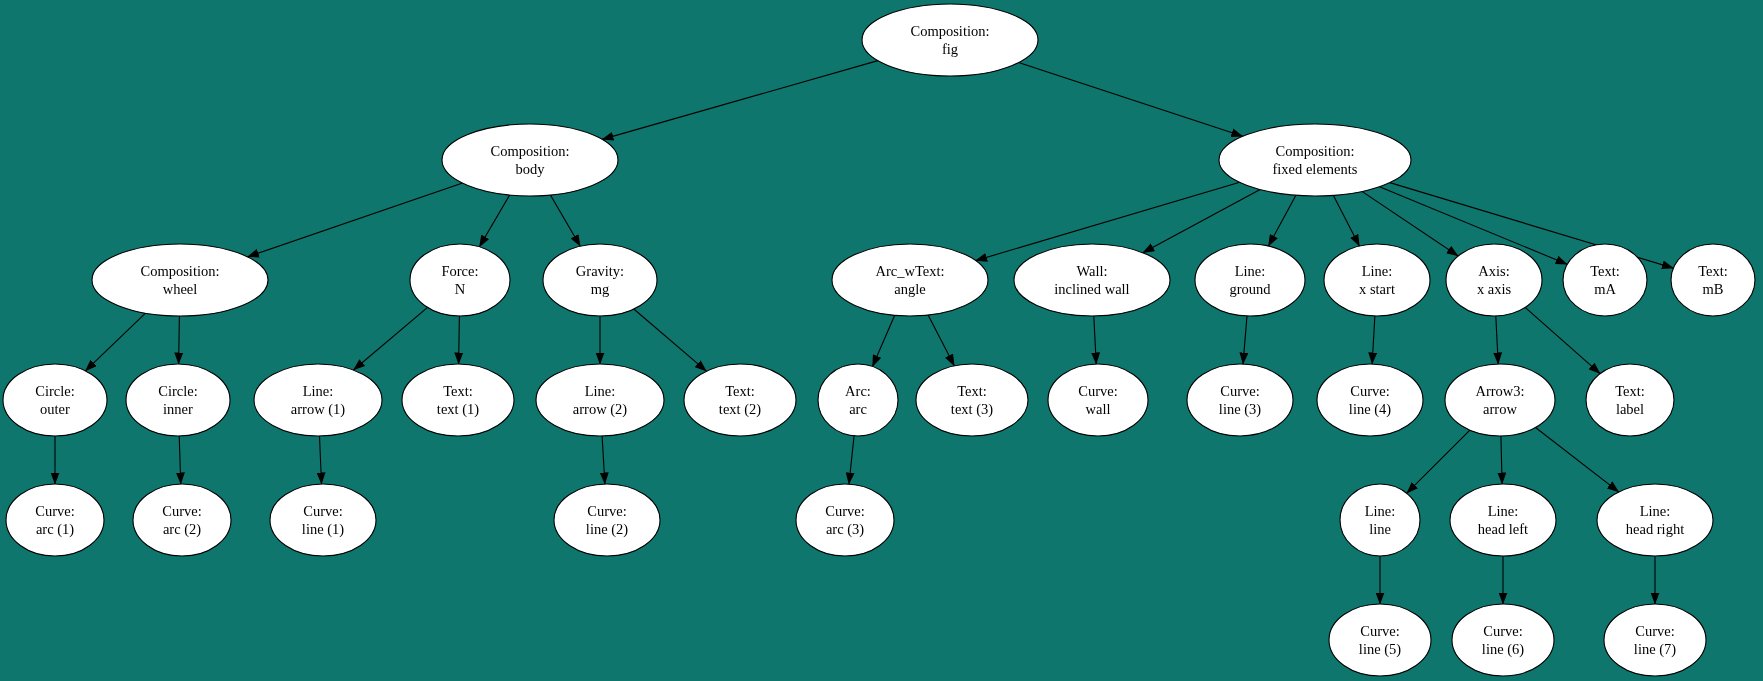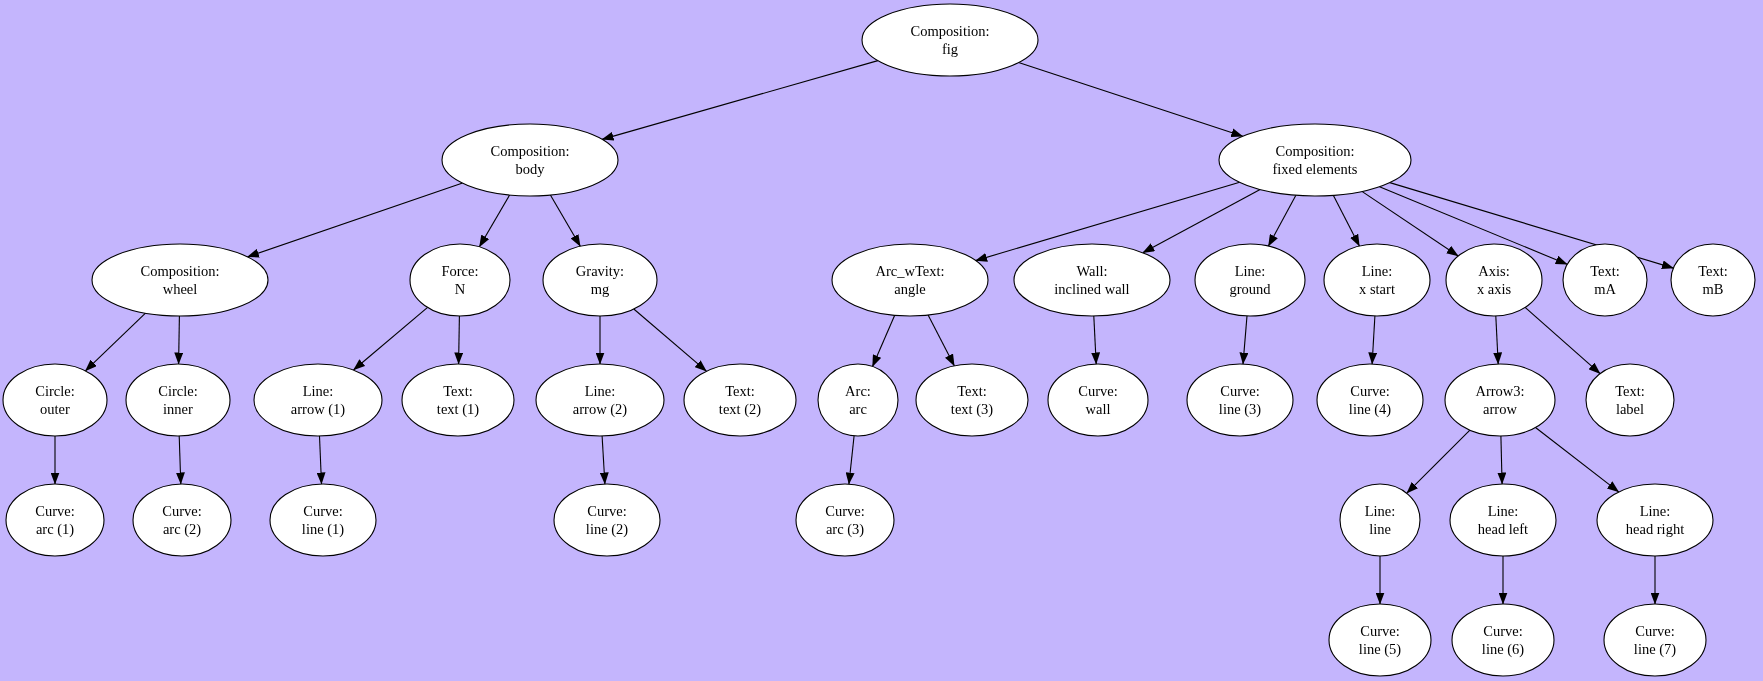--- a/index.html
+++ b/index.html
@@ -4,21 +4,21 @@
 <style>
   html, body {
     margin: 0;
     padding: 0;
     background: #ffffff;
   }
   .canvas {
     position: relative;
     width: 1763px;
     height: 681px;
-    background: #c4b5fd;
+    background: #0f766e;
     overflow: hidden;
   }
   svg {
     display: block;
     font-family: "Liberation Serif", "DejaVu Serif", serif;
   }
   .node-ellipse {
     fill: #ffffff;
     stroke: #000000;
     stroke-width: 1.1;

